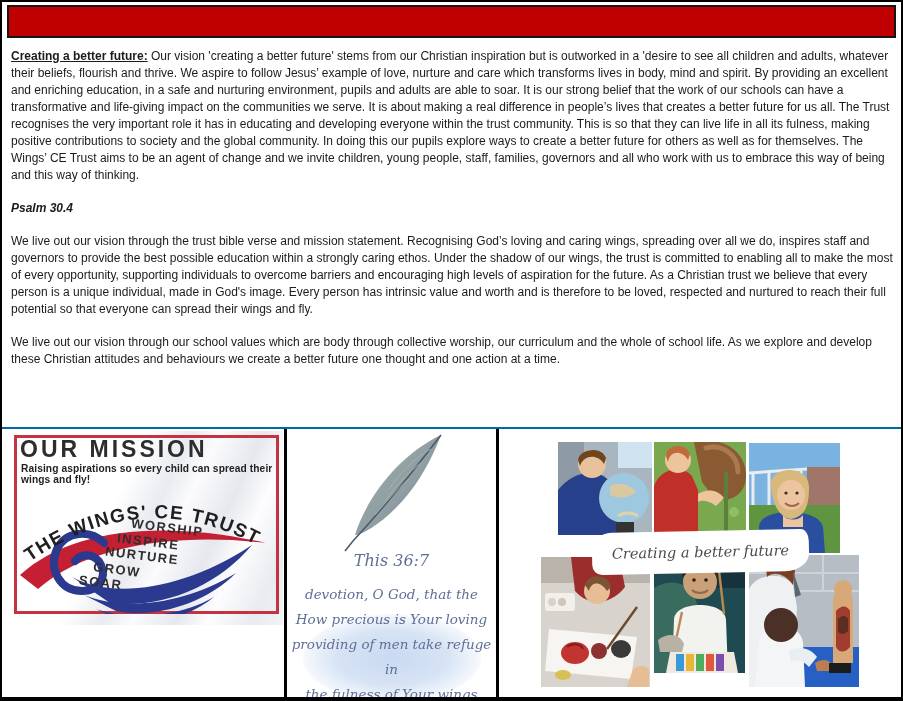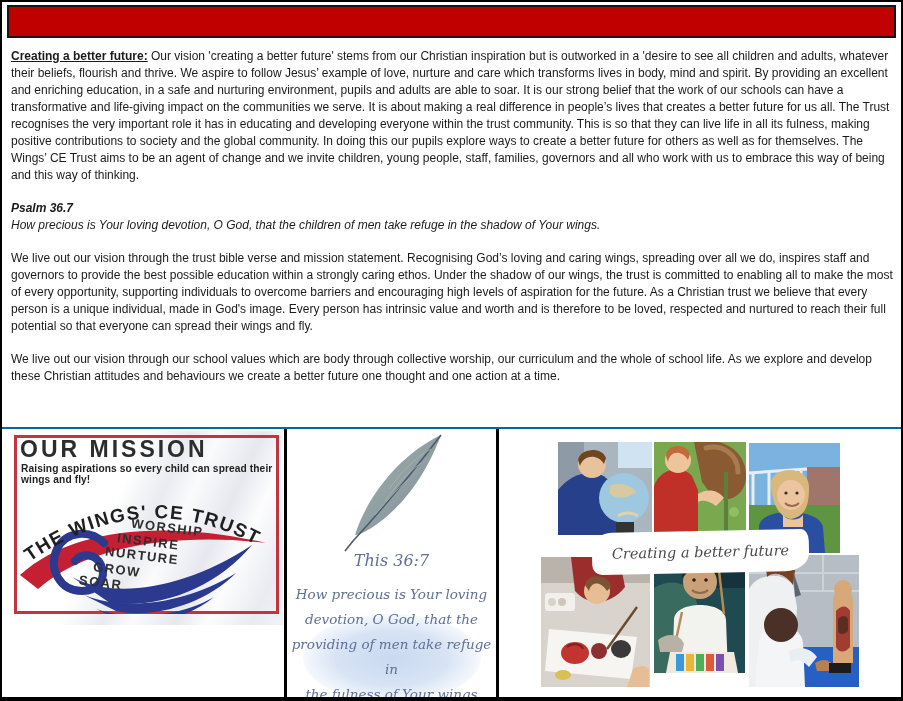--- a/index.html
+++ b/index.html
@@ -81,22 +81,21 @@
 <body>
 
 <div class="page">
 
   <div class="top-banner" style="background:#c00000;"></div>
 
   <div class="doc-text">
     <p><span class="lbl-bu">Creating a better future:</span><span> Our vision 'creating a better future' stems from our Christian inspiration but is outworked in a 'desire to see all children and adults, whatever their beliefs, flourish and thrive. We aspire to follow Jesus’ example of love, nurture and care which transforms lives in body, mind and spirit. By providing an excellent and enriching education, in a safe and nurturing environment, pupils and adults are able to soar. It is our strong belief that the work of our schools can have a transformative and life-giving impact on the communities we serve. It is about making a real difference in people’s lives that creates a better future for us all.  The Trust recognises the very important role it has in educating and developing everyone within the trust community. This is so that they can live life in all its fulness, making positive contributions to society and the global community. In doing this our pupils explore ways to create a better future for others as well as for themselves. The Wings’ CE Trust aims to be an agent of change and we invite children, young people, staff, families, governors and all who work with us to embrace this way of being and this way of thinking.</span></p>
 
     <div class="psalm-block">
-      <div class="bi">Psalm 36.7</div>
-      <div class="it">How precious is Your loving devotion, O God, that the children of men take refuge in the shadow of Your wings.</div>
+      <div class="bi">Psalm 30.4</div>
     </div>
 
 
     <p>We live out our vision through the trust bible verse and mission statement. Recognising God’s loving and caring wings, spreading over all we do, inspires staff and governors to provide the best possible education within a strongly caring ethos.  Under the shadow of our wings, the trust is committed to enabling all to make the most of every opportunity, supporting individuals to overcome barriers and encouraging high levels of aspiration for the future. As a Christian trust we believe that every person is a unique individual, made in God's image. Every person has intrinsic value and worth and is therefore to be loved, respected and nurtured to reach their full potential so that everyone can spread their wings and fly.</p>
 
     <p>We live out our vision through our school values which are body through collective worship, our curriculum and the whole of school life. As we explore and develop these Christian attitudes and behaviours we create a better future one thought and one action at a time.</p>
   </div>
 
   <div class="bottom-row">
 
@@ -145,22 +144,22 @@
             </linearGradient>
           </defs>
           <path d="M118,4 C76,24 44,66 32,104 C40,104 66,88 86,62 C102,42 112,20 118,4 Z" fill="url(#fg)" opacity="0.85"></path>
           <path d="M118,4 C92,38 56,82 30,110 L 22,120" fill="none" stroke="#4d5a6e" stroke-width="1.6"></path>
           <path d="M108,18 C92,26 76,44 66,58 M98,32 C84,42 72,56 62,70 M86,48 C74,58 62,72 52,84" fill="none" stroke="#a9b7ab" stroke-width="1" opacity="0.8"></path>
         </svg>
       </div>
       <div class="psalm-wash"></div>
       <div class="psalm-script">
         <div class="ps-head">This 36:7</div>
+        <div class="ps-line">devotion, O God, that the</div>
         <div class="ps-line">How precious is Your loving</div>
-        <div class="ps-line">devotion, O God, that the</div>
         <div class="ps-line">providing of men take refuge in</div>
         <div class="ps-line">the fulness of Your wings</div>
       </div>
     </div>
 
     <div class="cell cell-right">
 
       <div class="photo" style="left:59px; top:13px; width:94px; height:93px;">
         <svg width="94" height="93" viewBox="0 0 94 93">
           <rect width="94" height="93" fill="#aab6bf"></rect>

